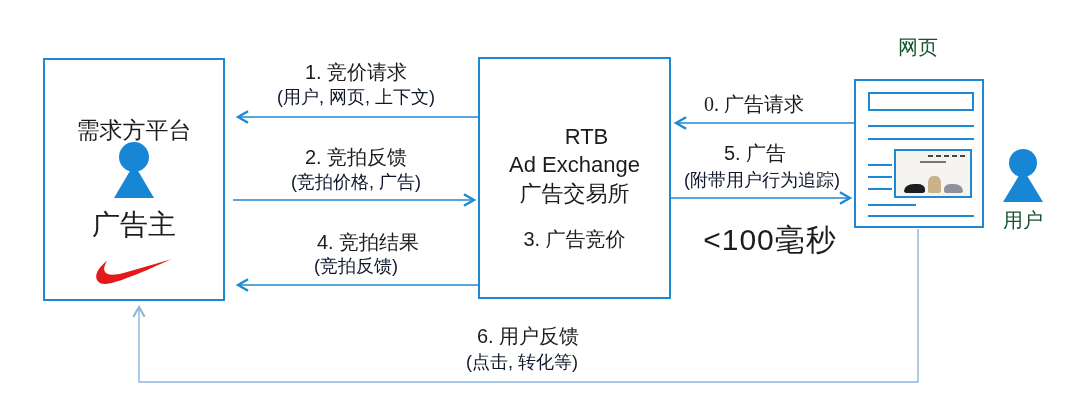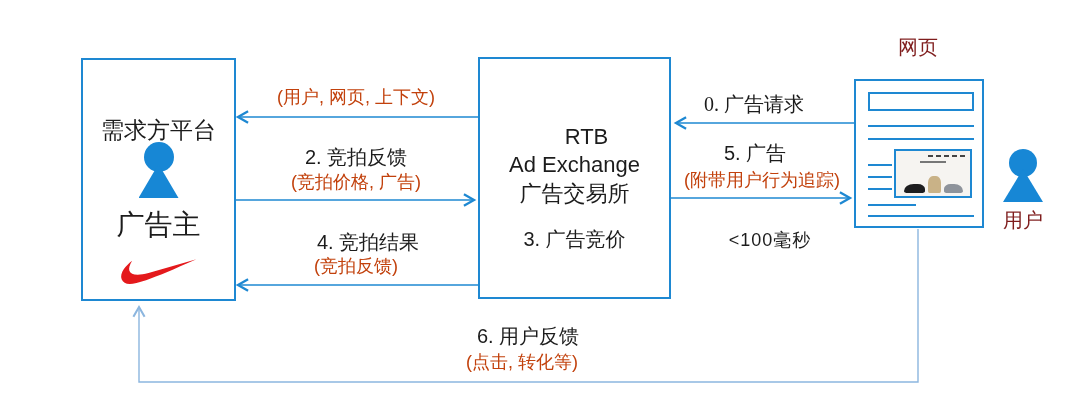--- a/index.html
+++ b/index.html
@@ -11,34 +11,34 @@
     overflow:hidden;
   }
   .wires{position:absolute;left:0;top:0;width:1080px;height:412px;}
 
   .box{
     position:absolute;
     border:2px solid #1e88d2;
     background:#ffffff;
     box-sizing:border-box;
   }
-  .box-dsp{left:43px;top:58px;width:155px;height:243px;margin-left:38px;}
+  .box-dsp{left:43px;top:58px;width:182px;height:243px;}
   .box-exch{left:478px;top:57px;width:193px;height:242px;}
   .box-web{left:854px;top:79px;width:130px;height:149px;}
 
   .abs{position:absolute;transform:translate(-50%,-50%);white-space:nowrap;}
 
   .lbl{color:#1c1c1c;font-size:20px;}
-  .sub{color:#c2410c;font-size:18px;}
-  .latency{color:#1c1c1c;font-size:18px;letter-spacing:1px;}
+  .sub{color:#0f172a;font-size:18px;}
+  .latency{color:#1c1c1c;font-size:30px;letter-spacing:1px;}
   .box-title{color:#1c1c1c;font-size:23px;}
   .box-sub{color:#1c1c1c;font-size:28px;}
   .exch-line{color:#1c1c1c;font-size:22px;}
   .step-lbl{color:#1c1c1c;font-size:20px;}
-  .tag{color:#7f1d1d;font-size:20px;}
+  .tag{color:#14532d;font-size:20px;}
 
   
   .person{position:absolute;transform:translateX(-50%);}
   .p-head{width:30px;height:30px;border-radius:50%;background:#1787d5;margin:0 auto;}
   .p-body{width:40px;height:34px;background:#1787d5;
           clip-path:polygon(50% 0,100% 100%,0 100%);margin:-8px auto 0;}
   .person.small .p-head{width:28px;height:28px;}
   .person.small .p-body{width:40px;height:33px;}
 
   
@@ -123,20 +123,21 @@
     <div class="wp-el wp-line" style="left:12px;top:123px;width:48px;"></div>
     <div class="wp-el wp-line" style="left:12px;top:134px;width:106px;"></div>
   </div>
 
   <div class="person small" style="left:1023px;top:149px;">
     <div class="p-head"></div>
       <div class="p-body"></div>
   </div>
   <span class="abs tag" style="left:1023px;top:208px;margin-top:12px;">用户</span>
 
+  <span class="abs lbl" style="left:356px;top:72px;">1. 竞价请求</span>
   <span class="abs sub" style="left:356px;top:97px;">(用户, 网页, 上下文)</span>
 
   <span class="abs lbl" style="left:356px;top:157px;">2. 竞拍反馈</span>
   <span class="abs sub" style="left:356px;top:182px;">(竞拍价格, 广告)</span>
 
   <span class="abs lbl" style="left:368px;top:242px;">4. 竞拍结果</span>
   <span class="abs sub" style="left:356px;top:266px;">(竞拍反馈)</span>
 
   <span class="abs lbl" style="left:754px;top:104px;font-family:Liberation Serif, serif;">0. 广告请求</span>
 

